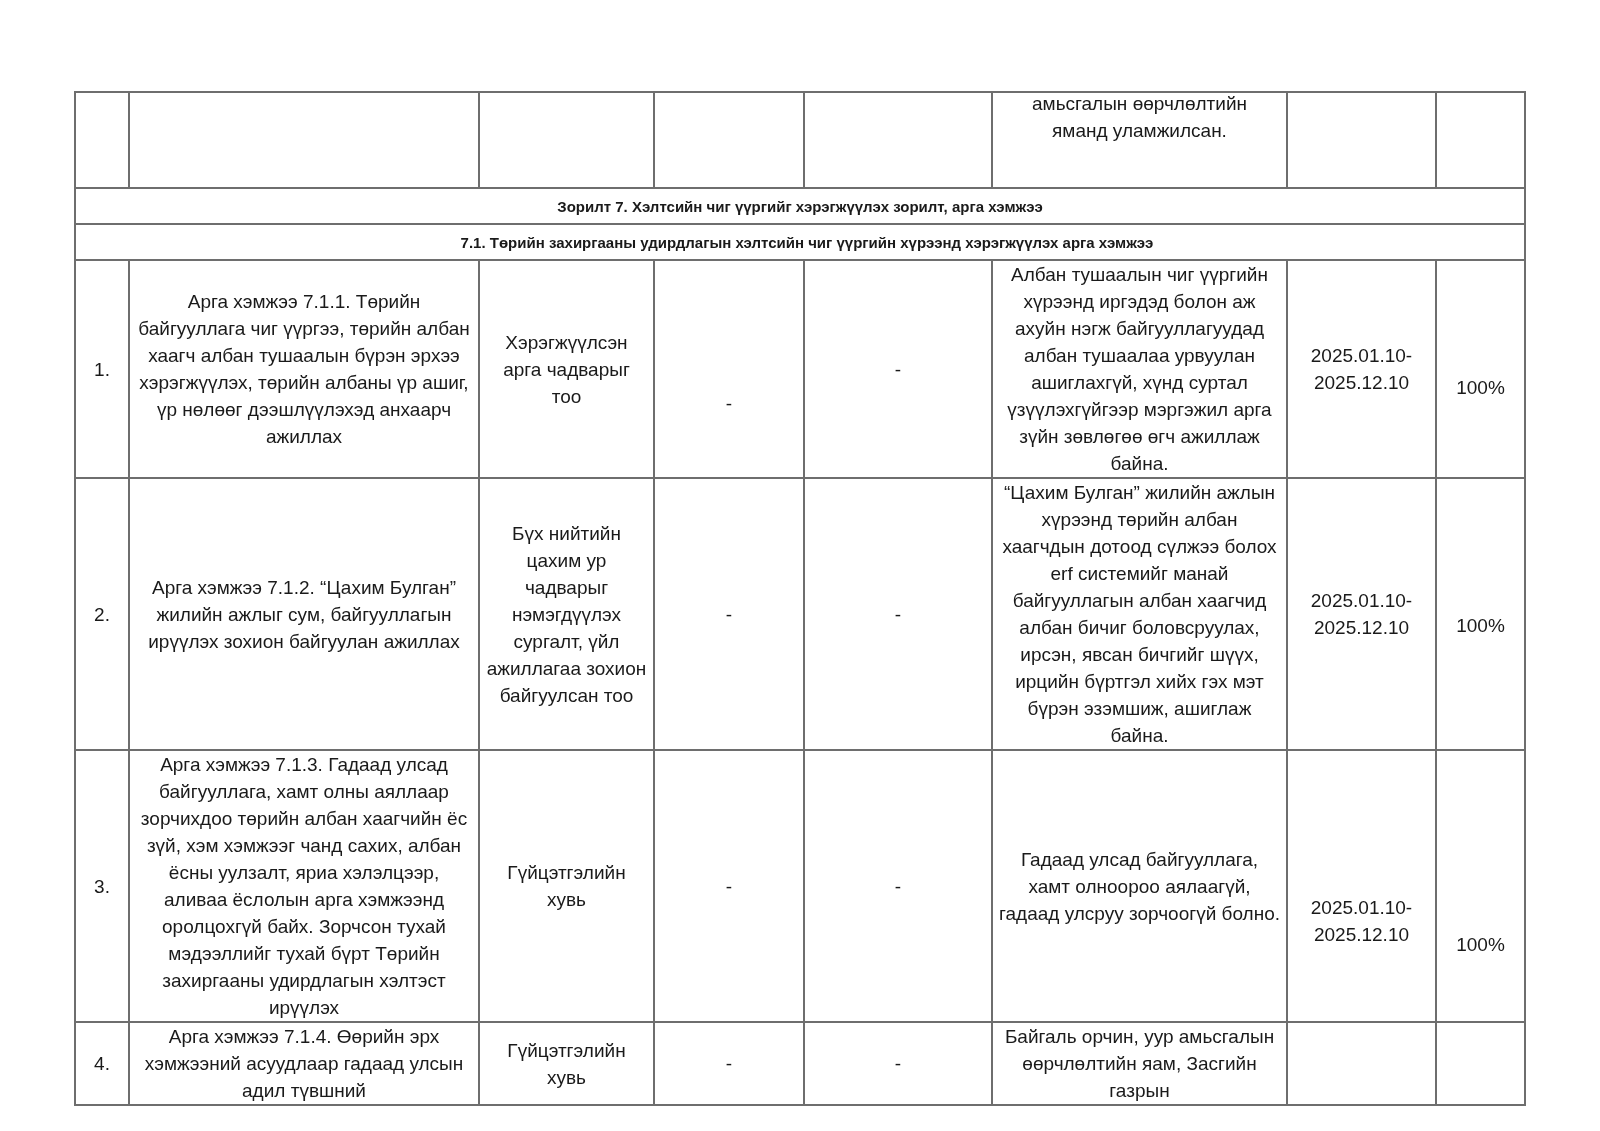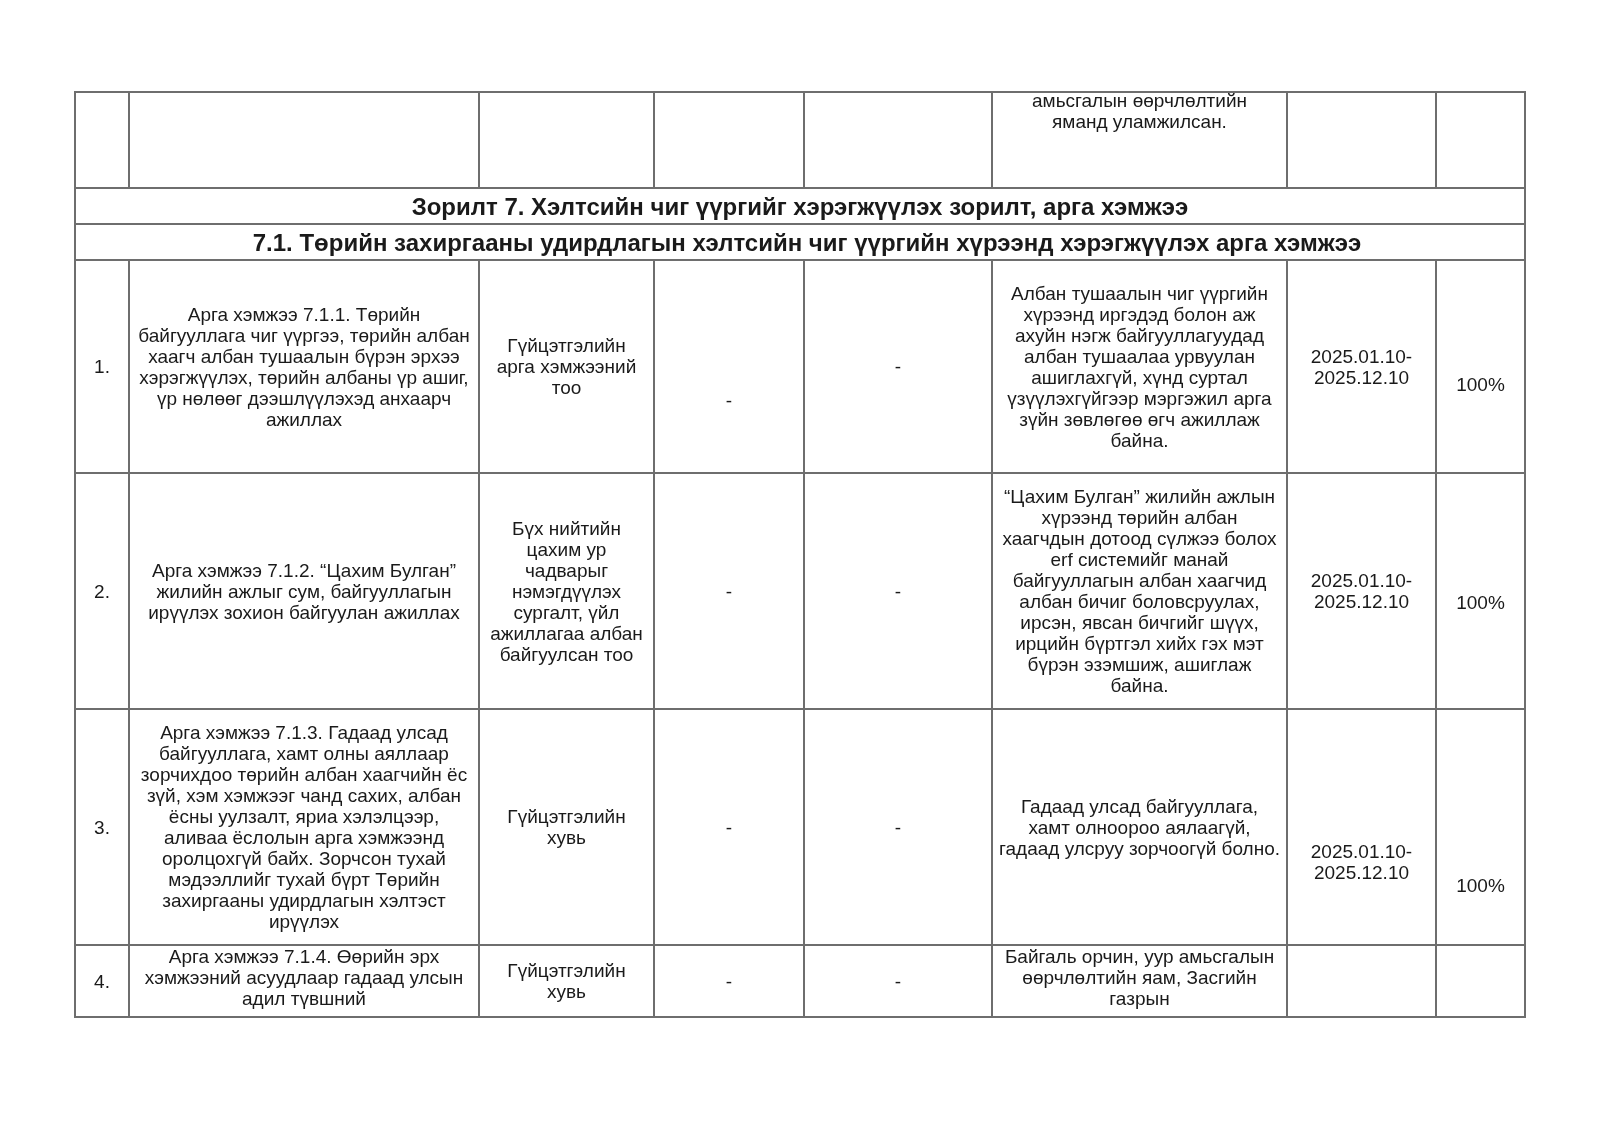--- a/index.html
+++ b/index.html
@@ -4,32 +4,32 @@
   <style>
     html, body { margin: 0; padding: 0; background: #ffffff; }
     body { width: 1600px; height: 1131px; position: relative; overflow: hidden;
            font-family: "Liberation Sans", sans-serif; color: #1a1a1a; }
     table.doc {
       position: absolute; left: 74px; top: 91px;
       width: 1450px;
       border-collapse: collapse;
       table-layout: fixed;
       font-size: 19px;
-      line-height: 21px;
+      line-height: 27px;
     }
     table.doc td {
       border: 2px solid #6e6e6e;
       text-align: center;
       vertical-align: middle;
       padding: 0 6px;
       overflow: hidden;
       word-wrap: break-word;
     }
     td.num { vertical-align: middle; }
-    td.section { font-weight: bold; font-size: 24px; margin-top: 28px; }
+    td.section { font-weight: bold; font-size: 15px; margin-top: 28px; }
     td.pct { font-weight: bold; }
     tr.r0 td { height: 94px; vertical-align: top; }
     tr.rs1 td { height: 34px; }
     tr.rs2 td { height: 34px; padding-left: 20px; }
     tr.r1 td { height: 211px; }
     tr.r2 td { height: 234px; margin-top: 41px; }
     tr.r3 td { height: 234px; }
     tr.r4 td { height: 70px; vertical-align: top; }
     .offset-down { display: inline-block; padding-top: 68px; }
     .pre { white-space: pre-line; }
@@ -68,33 +68,33 @@
     <td colspan="8" class="section">Зорилт 7. Хэлтсийн чиг үүргийг хэрэгжүүлэх зорилт, арга хэмжээ</td>
   </tr>
 
   <tr class="rs2">
     <td colspan="8" class="section">7.1. Төрийн захиргааны удирдлагын хэлтсийн чиг үүргийн хүрээнд хэрэгжүүлэх арга хэмжээ</td>
   </tr>
 
   <tr class="r1">
     <td class="num">1.</td>
     <td>Арга хэмжээ 7.1.1. Төрийн байгууллага чиг үүргээ, төрийн албан хаагч албан тушаалын бүрэн эрхээ хэрэгжүүлэх, төрийн албаны  үр ашиг, үр нөлөөг дээшлүүлэхэд анхаарч ажиллах</td>
-    <td>Гүйцэтгэлийн арга хэмжээний тоо</td>
+    <td>Хэрэгжүүлсэн арга чадварыг тоо</td>
     <td><span class="offset-down">-</span></td>
     <td>-</td>
     <td>Албан тушаалын чиг үүргийн хүрээнд иргэдэд болон аж ахуйн нэгж байгууллагуудад албан тушаалаа урвуулан ашиглахгүй, хүнд суртал үзүүлэхгүйгээр мэргэжил арга зүйн зөвлөгөө өгч ажиллаж байна.</td>
     <td class="pre">2025.01.10-
 2025.12.10</td>
     <td><span class="pct" style="display:inline-block;padding-top:36px">100%</span></td>
   </tr>
 
   <tr class="r2">
     <td class="num">2.</td>
     <td>Арга хэмжээ 7.1.2. “Цахим Булган” жилийн ажлыг сум, байгууллагын ирүүлэх зохион байгуулан ажиллах</td>
-    <td>Бүх нийтийн цахим ур чадварыг нэмэгдүүлэх сургалт, үйл ажиллагаа албан байгуулсан тоо</td>
+    <td>Бүх нийтийн цахим ур чадварыг нэмэгдүүлэх сургалт, үйл ажиллагаа зохион байгуулсан тоо</td>
     <td>-</td>
     <td>-</td>
     <td>“Цахим Булган” жилийн ажлын хүрээнд төрийн албан хаагчдын дотоод сүлжээ болох erf  системийг манай байгууллагын  албан хаагчид албан бичиг боловсруулах, ирсэн, явсан бичгийг шүүх, ирцийн бүртгэл хийх гэх мэт бүрэн эзэмшиж, ашиглаж байна.</td>
     <td class="pre">2025.01.10-
 2025.12.10</td>
     <td><span class="pct" style="display:inline-block;padding-top:22px">100%</span></td>
   </tr>
 
   <tr class="r3">
     <td class="num">3.</td>

